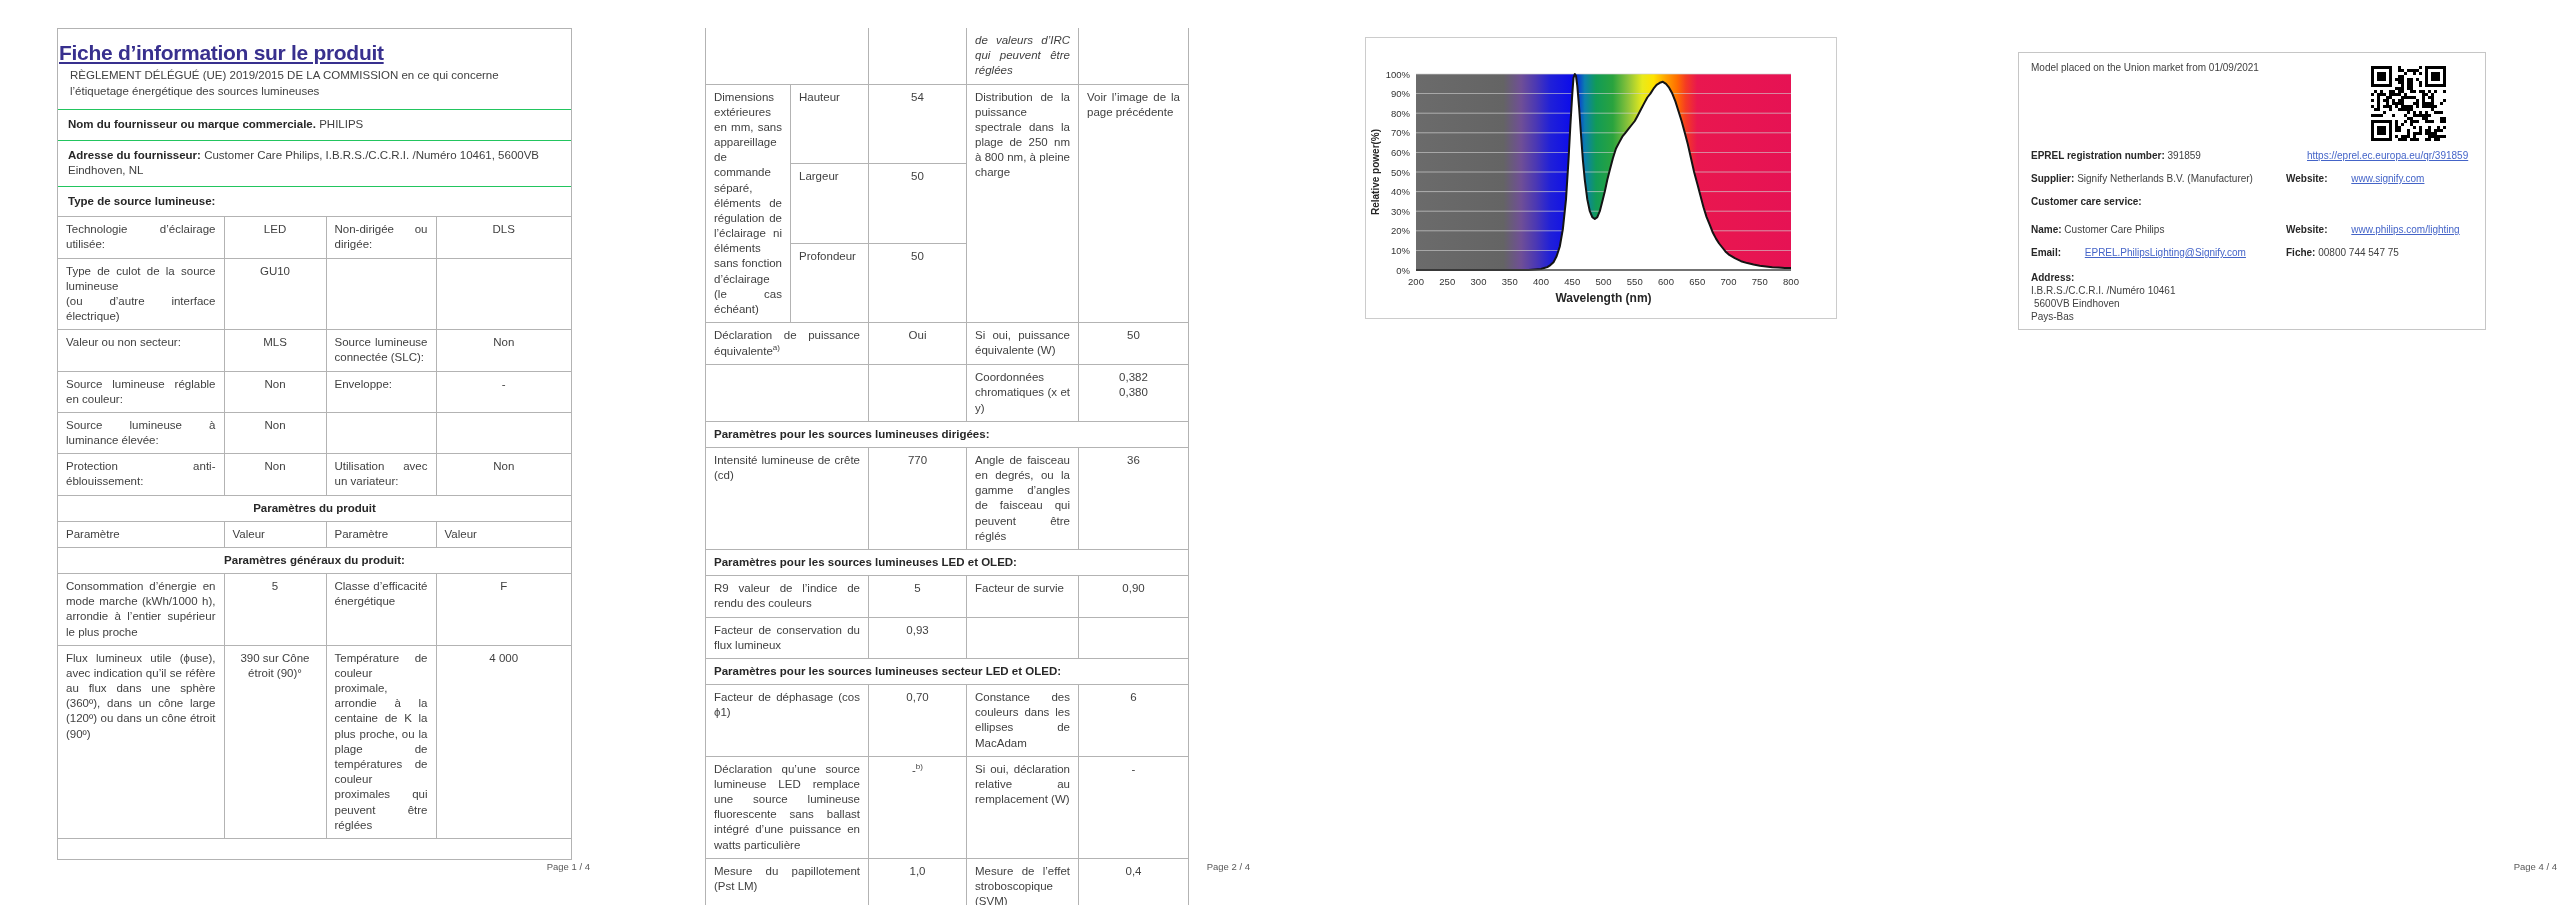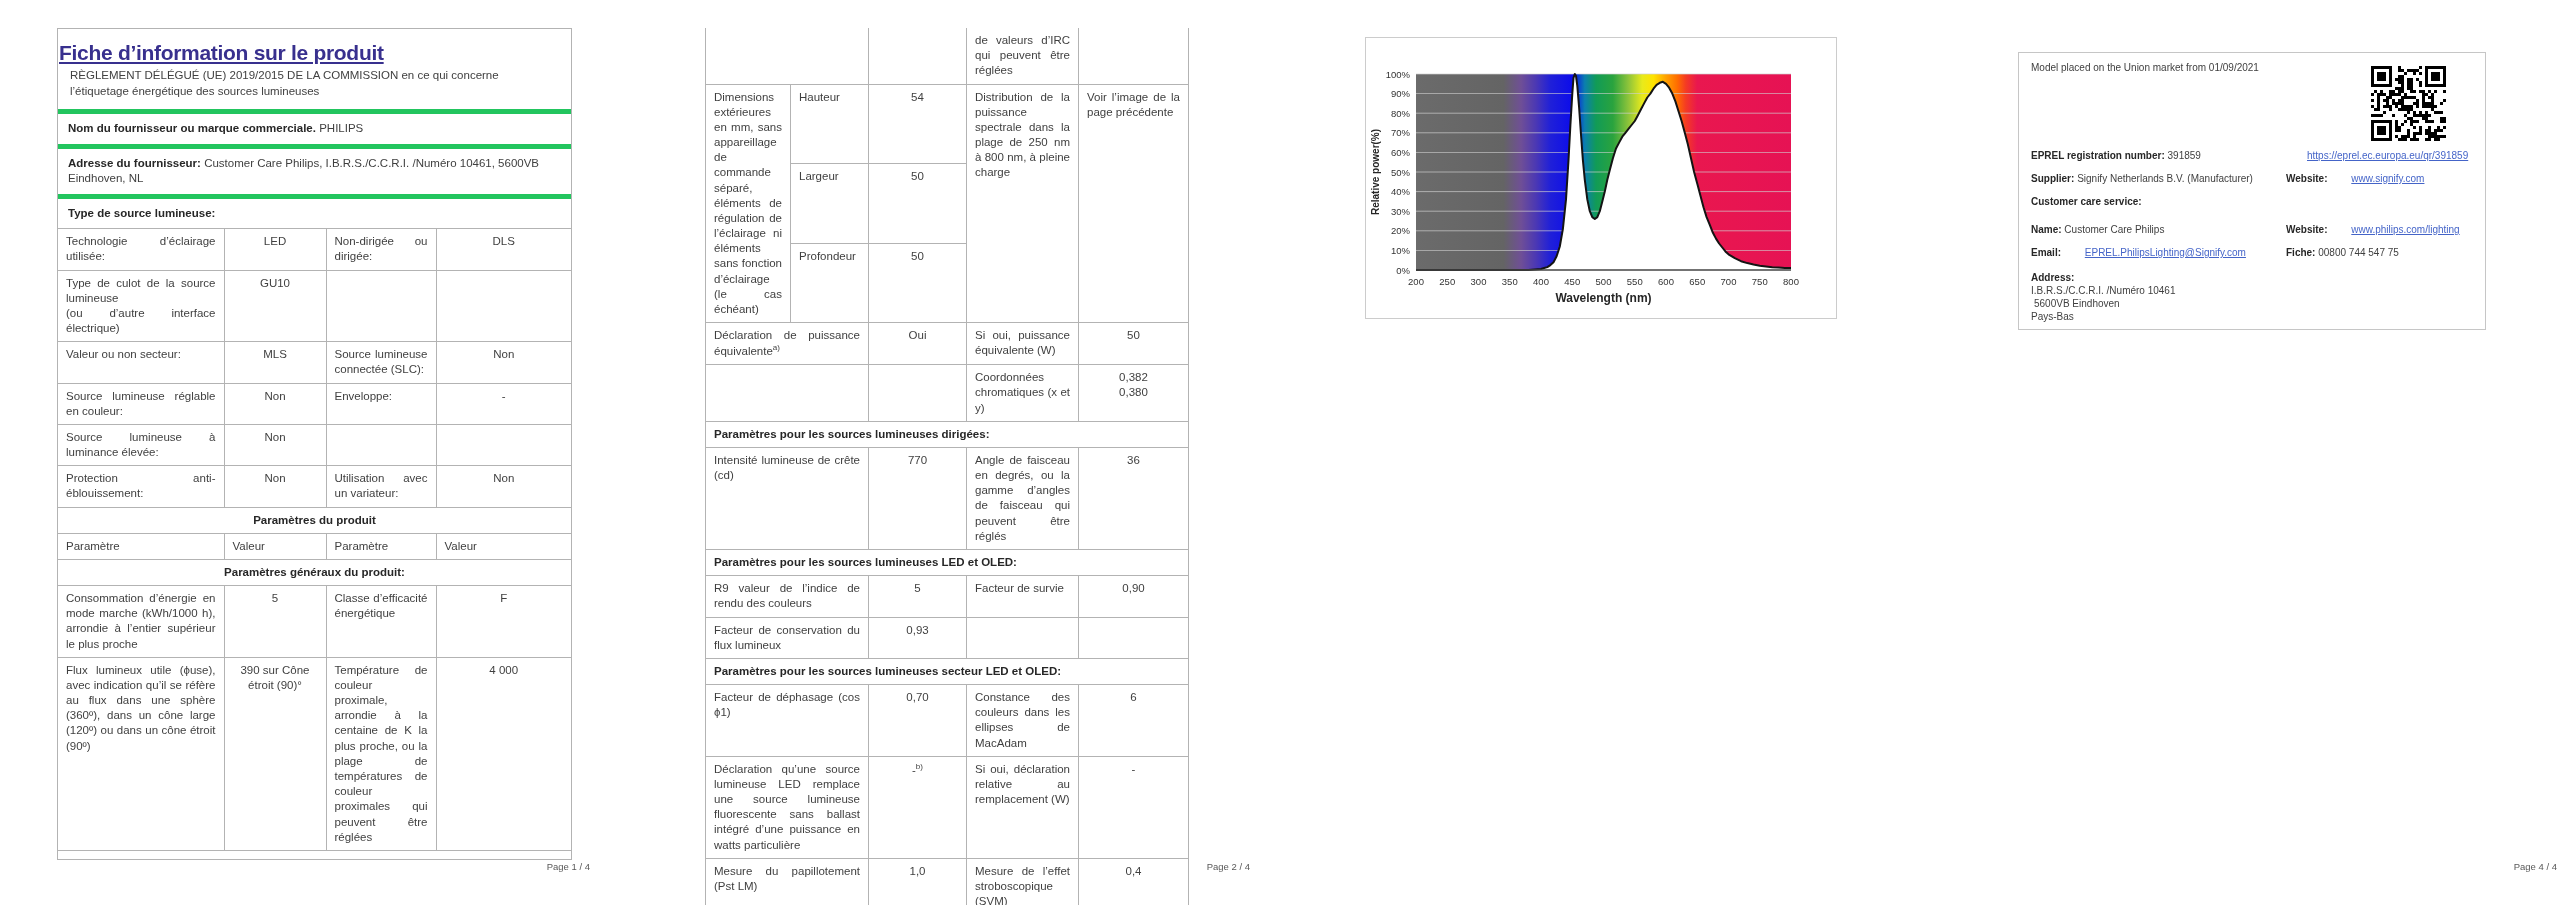--- a/index.html
+++ b/index.html
@@ -3,36 +3,36 @@
 <meta charset="utf-8">
 <style>
   html,body{margin:0;padding:0;background:#ffffff;}
   #canvas{position:relative;width:2560px;height:905px;background:#ffffff;overflow:hidden;
           font-family:"Liberation Sans",sans-serif;color:#3f3f3f;}
   .page{position:absolute;background:#fff;}
   
   #page1{left:57px;top:28px;width:513px;height:830px;border:1px solid #b3b3b3;overflow:hidden;}
   #page1 h1{margin:12px 12px 4px 1px;font-size:21px;line-height:1.1;color:#38308e;font-weight:bold;letter-spacing:-0.3px;text-decoration:underline;}
   .subtitle{margin:4px 12px 10px 12px;font-size:11.5px;line-height:1.35;color:#414141;}
-  .inforow{border-top:5px solid #22c55e;padding:7px 10px;font-size:11.5px;line-height:1.35;}
+  .inforow{border-top:1px solid #22c55e;padding:7px 10px;font-size:11.5px;line-height:1.35;}
   .inforow b{color:#272727;}
   table.sheet{border-collapse:collapse;table-layout:fixed;font-size:11.5px;width:100%;}
   .sheet td{border:1px solid #b3b3b3;vertical-align:top;padding:5px 8px;line-height:1.32;word-wrap:break-word;}
   #page1 .sheet td:first-child{border-left:none;}
   #page1 .sheet td:last-child{border-right:none;}
   .sheet td.p{text-align:justify;}
   .sheet td.v{text-align:center;}
   .sheet td.h{text-align:left;}
   .sheet td.sec{font-weight:bold;color:#272727;text-align:left;}
   .sheet td.al-c{text-align:center;}
   .sheet sup{font-size:8px;}
   
   #page2{left:705px;top:28px;width:483px;background:transparent;}
   #page2 tr.cut{height:44px;}
-  #page2 tr.cut td{border-top:none;}
+  #page2 tr.cut td{border-top:none;font-style:italic;}
   
   #page3{left:1365px;top:37px;width:470px;height:280px;border:1px solid #cccccc;}
   svg text{font-family:"Liberation Sans",sans-serif;}
   
   #page4{left:2018px;top:52px;width:466px;height:276px;border:1px solid #c6c6c6;font-size:10px;}
   .p4row{position:absolute;left:12px;width:442px;line-height:1.3;}
   .p4row b{color:#272727;}
   .p4r{position:absolute;left:255px;top:0;white-space:nowrap;}
   a.link{color:#4464c8;text-decoration:underline;cursor:pointer;padding-left:21px;}
   .addr{line-height:1.3;}

